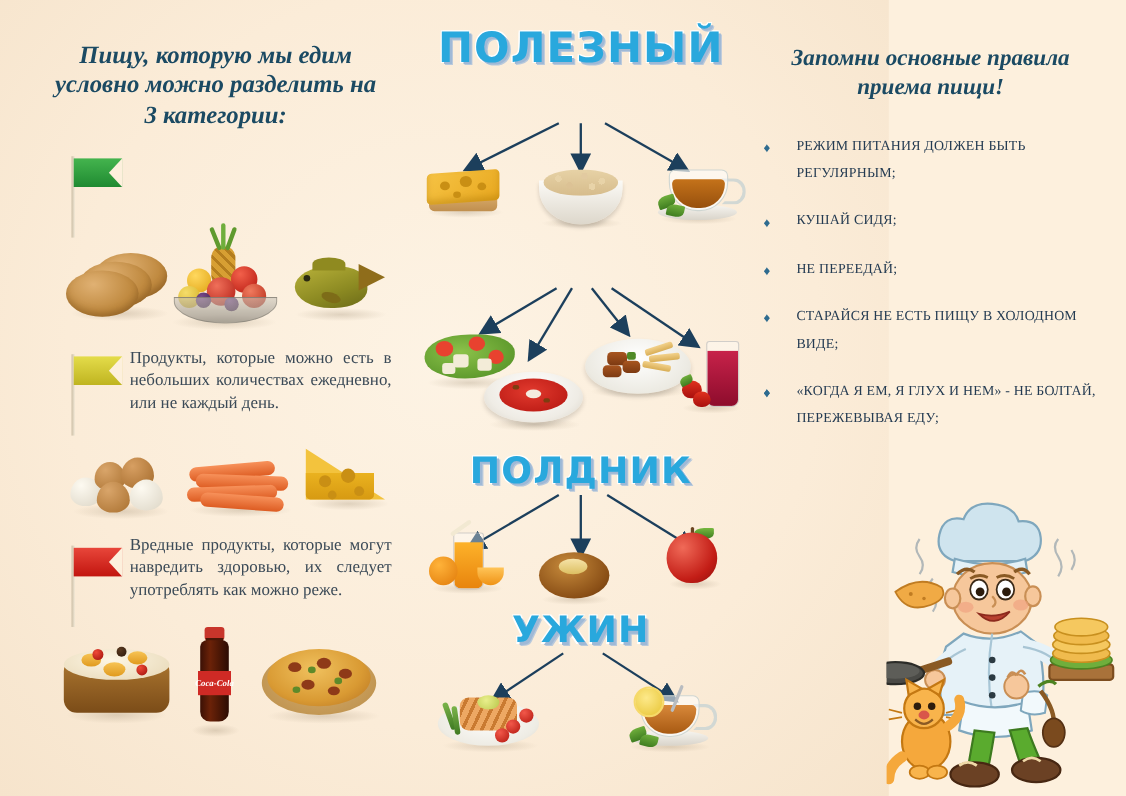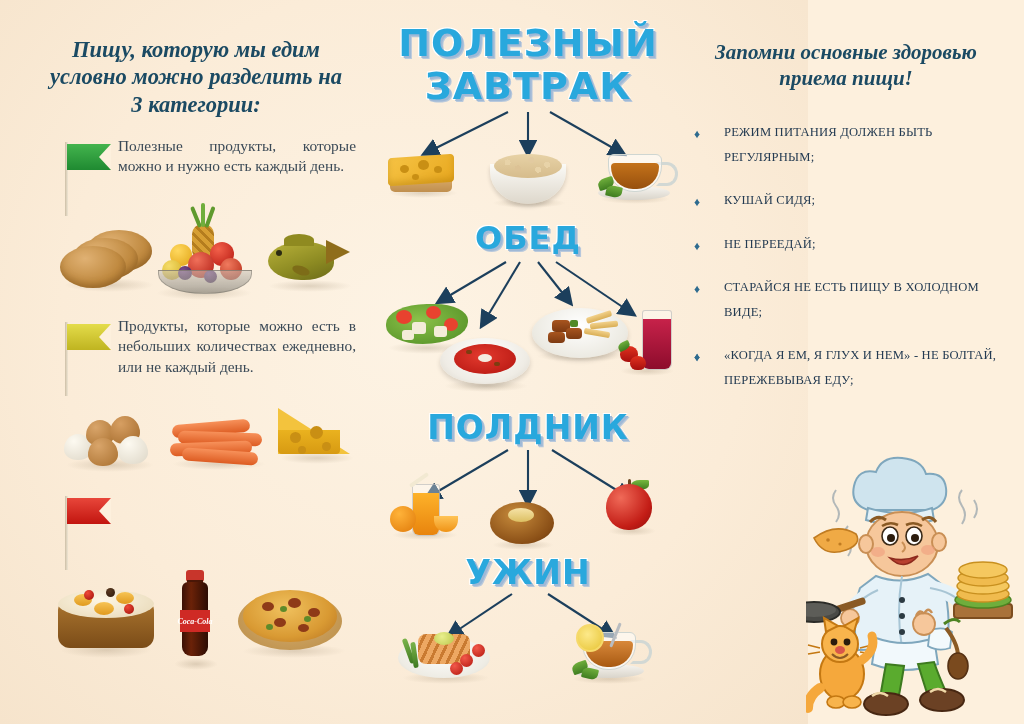--- a/index.html
+++ b/index.html
@@ -223,21 +223,20 @@
 <div class="poster">
 
   <div class="col col-left">
 
     <div class="left-head head-serif">Пищу, которую мы едим условно можно разделить на 3 категории:</div>
 
     <div class="flagwrap" style="left:52px;top:138px;">
       <div class="pole"></div>
       <div class="banner" style="background:linear-gradient(#44b44e,#1f8a31);"></div>
     </div>
-    <div class="cat-text" style="left:118px;top:136px;">Полезные продукты, которые можно и нужно есть каждый день.</div>
 
     <div class="food" style="left:60px;top:228px;width:96px;height:66px;">
       <div class="shadow" style="left:4px;top:50px;width:90px;height:14px;"></div>
       <div class="loaf" style="left:26px;top:2px;width:66px;height:42px;"></div>
       <div class="loaf" style="left:12px;top:10px;width:66px;height:42px;"></div>
       <div class="loaf" style="left:0px;top:18px;width:66px;height:42px;"></div>
     </div>
 
     <div class="food" style="left:148px;top:208px;width:110px;height:92px;">
       <div class="shadow" style="left:8px;top:78px;width:96px;height:14px;"></div>
@@ -304,20 +303,21 @@
       <div style="position:absolute;left:12px;top:28px;width:11px;height:11px;border-radius:50%;background:#c98f14;"></div>
       <div style="position:absolute;left:32px;top:22px;width:13px;height:13px;border-radius:50%;background:#c98f14;"></div>
       <div style="position:absolute;left:20px;top:42px;width:8px;height:8px;border-radius:50%;background:#c98f14;"></div>
       <div style="position:absolute;left:44px;top:38px;width:9px;height:9px;border-radius:50%;background:#c98f14;"></div>
     </div>
 
     <div class="flagwrap" style="left:52px;top:492px;">
       <div class="pole"></div>
       <div class="banner" style="background:linear-gradient(#e8463a,#c2150f);"></div>
     </div>
+    <div class="cat-text" style="left:118px;top:486px;">Вредные продукты, которые могут навредить здоровью, их следует употреблять как можно реже.</div>
 
     <div class="food cake" style="left:58px;top:580px;width:96px;height:80px;">
       <div class="shadow" style="left:2px;top:62px;width:92px;height:16px;"></div>
       <div class="base"></div>
       <div class="top"></div>
       <div class="fruit" style="left:16px;top:14px;width:18px;height:12px;background:linear-gradient(#f7c455,#e09a1e);"></div>
       <div class="fruit" style="left:58px;top:12px;width:18px;height:12px;background:linear-gradient(#f7c455,#e09a1e);"></div>
       <div class="fruit" style="left:36px;top:22px;width:20px;height:13px;background:linear-gradient(#f7c455,#e09a1e);"></div>
       <div class="fruit" style="left:26px;top:10px;width:10px;height:10px;background:radial-gradient(circle at 35% 30%,#ef4a38,#9e0f0a);"></div>
       <div class="fruit" style="left:66px;top:24px;width:10px;height:10px;background:radial-gradient(circle at 35% 30%,#ef4a38,#9e0f0a);"></div>
@@ -372,24 +372,20 @@
         <path d="M148,450 L148,500"></path>
         <path d="M172,450 L246,496"></path>
 
         <path d="M132,594 L72,634"></path>
         <path d="M168,594 L230,634"></path>
       </g>
     </svg>
 
     <div class="meal" id="meal-breakfast">
       <span class="ln">ПОЛЕЗНЫЙ</span>
-      <span class="ln">ЗАВТРАК</span>
-    </div>
-    <div class="meal" id="meal-lunch">
-      <span class="ln">ОБЕД</span>
     </div>
     <div class="meal" id="meal-snack">
       <span class="ln">ПОЛДНИК</span>
     </div>
     <div class="meal" id="meal-dinner">
       <span class="ln">УЖИН</span>
     </div>
 
     <div class="food sandwich" style="left:8px;top:150px;width:70px;height:46px;">
       <div class="shadow" style="left:0;top:38px;width:70px;height:10px;"></div>
@@ -509,21 +505,21 @@
            background:radial-gradient(circle at 40% 35%,#fde98a,#e7c434);border:2px solid #f6d96a;"></div>
       <div style="position:absolute;left:46px;top:0px;width:3px;height:26px;background:#b8bcc0;
            transform:rotate(22deg);border-radius:2px;"></div>
       <div class="leaf" style="left:4px;top:40px;transform:rotate(-20deg);"></div>
       <div class="leaf" style="left:14px;top:46px;transform:rotate(14deg);"></div>
     </div>
   </div>
 
   <div class="col col-right">
 
-    <div class="right-head head-serif">Запомни основные здоровью приема пищи!</div>
+    <div class="right-head head-serif">Запомни основные правила приема пищи!</div>
 
     <div class="rules">
       <div class="rule">
         <span class="dot">♦</span>
         <span>РЕЖИМ ПИТАНИЯ ДОЛЖЕН БЫТЬ РЕГУЛЯРНЫМ;</span>
       </div>
       <div class="rule">
         <span class="dot">♦</span>
         <span>КУШАЙ СИДЯ;</span>
       </div>

